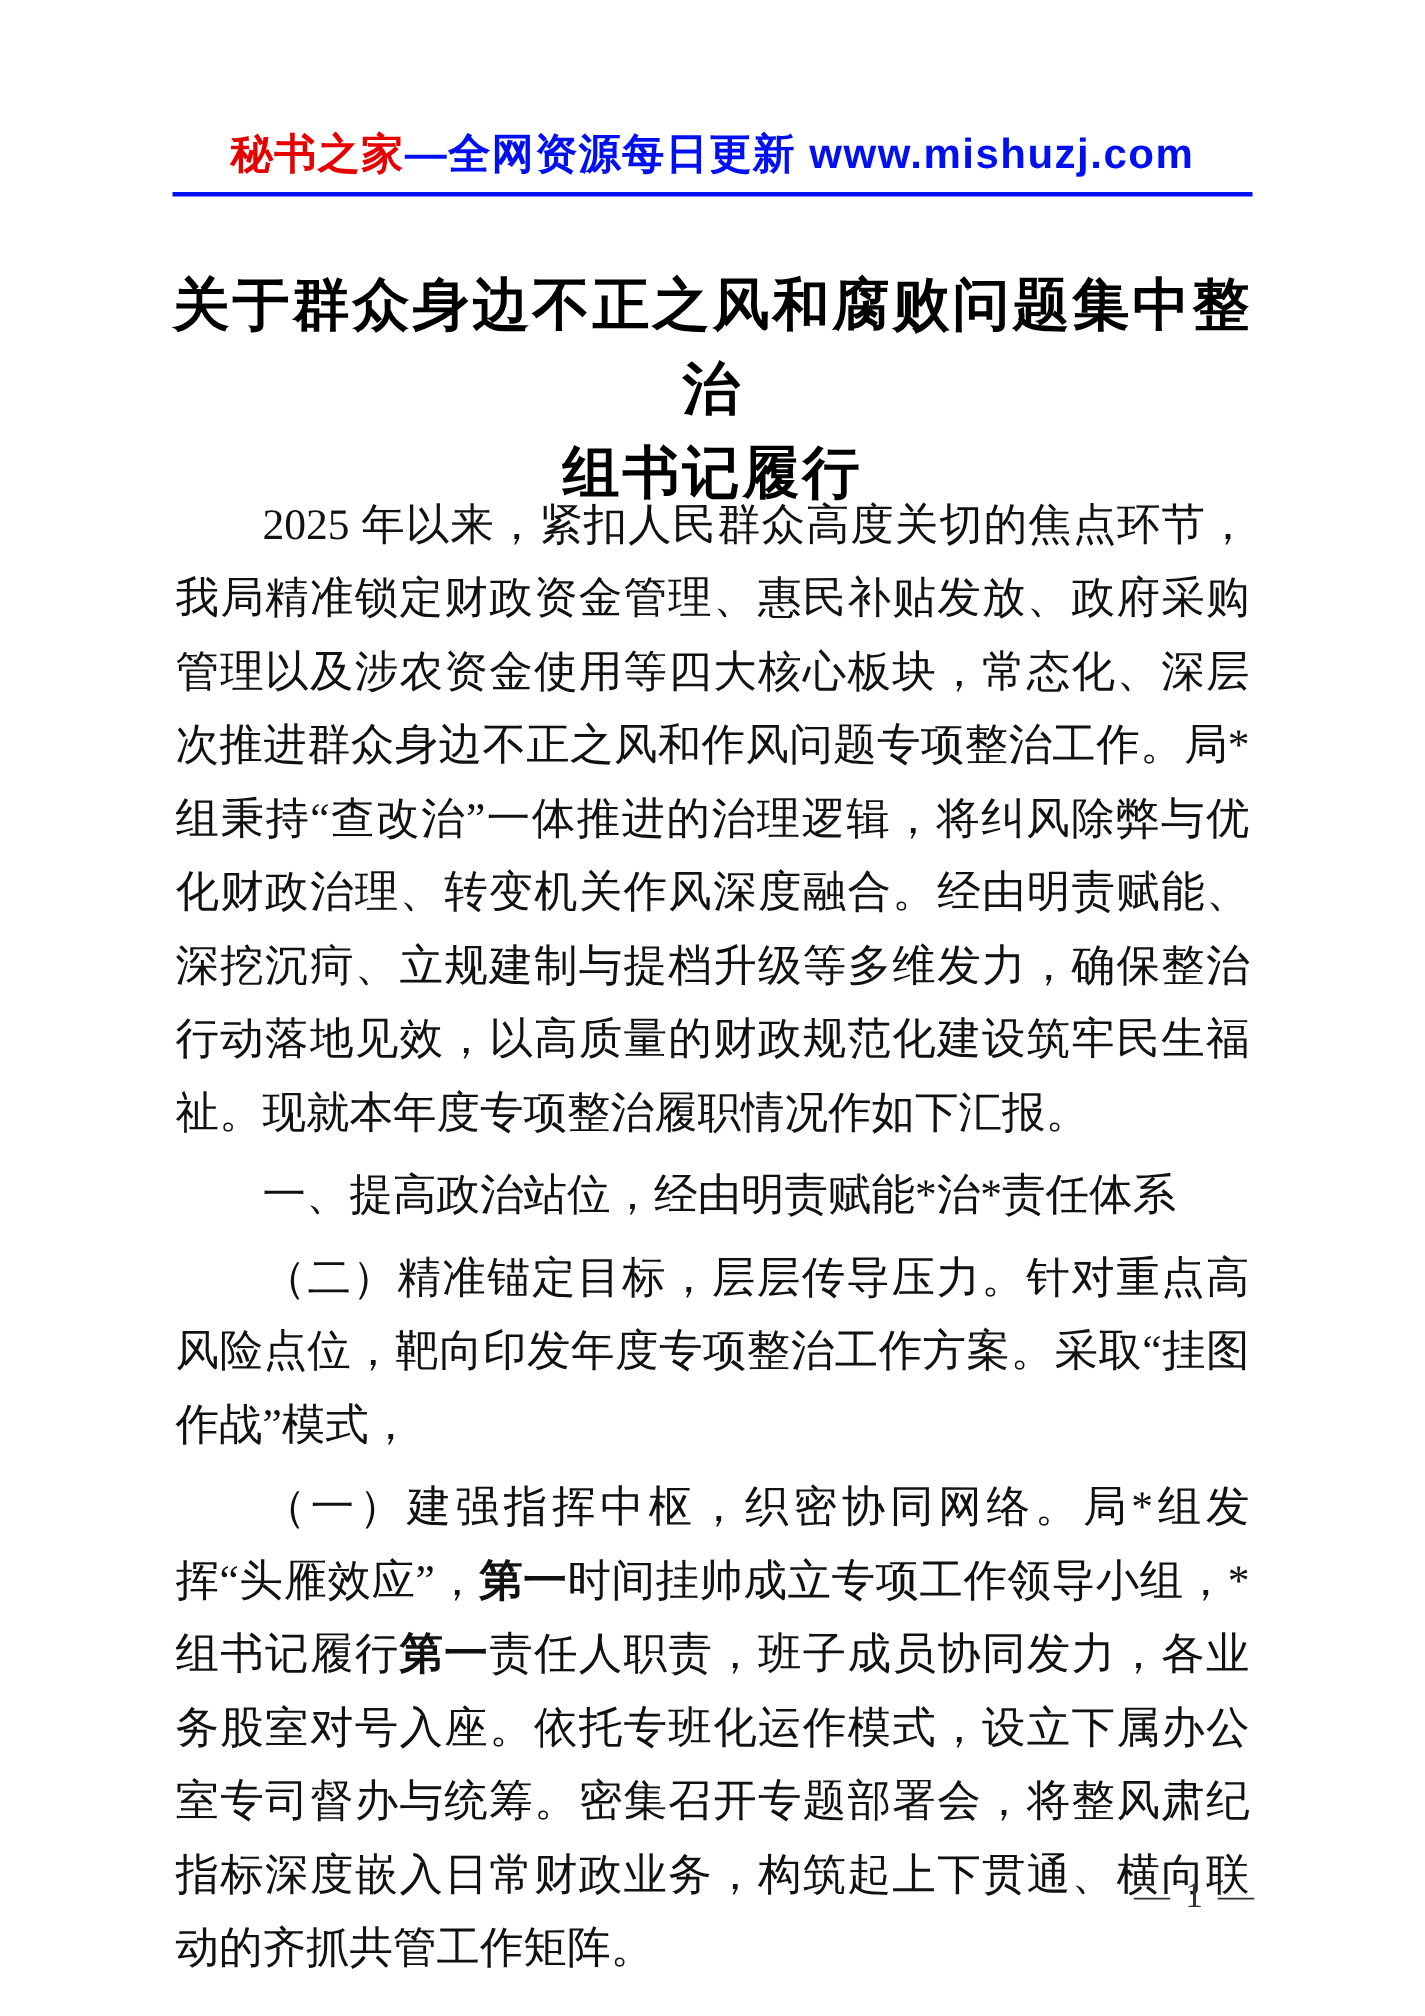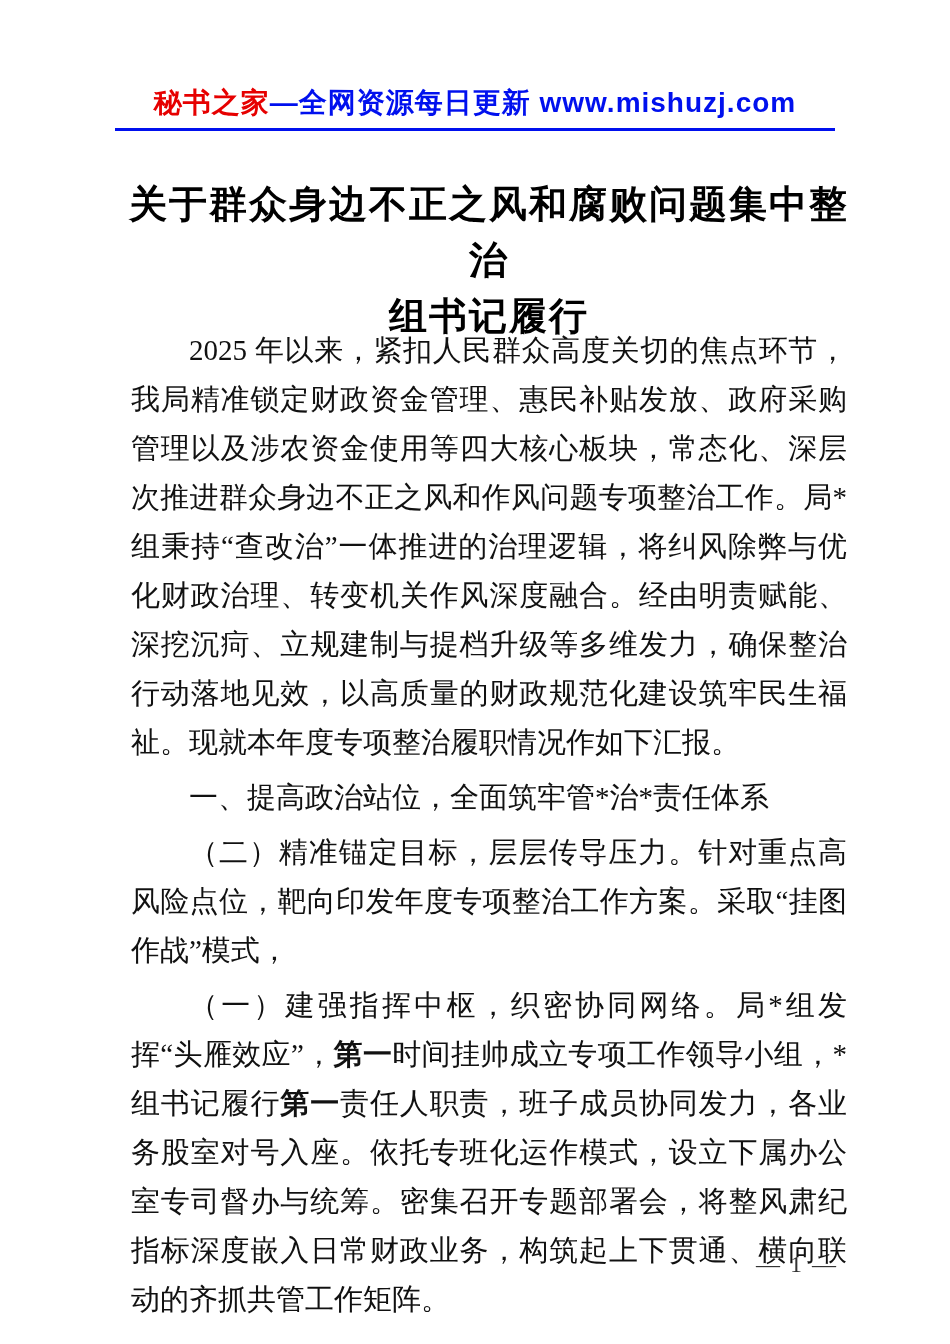--- a/index.html
+++ b/index.html
@@ -34,40 +34,39 @@
     position: absolute;
     top: 128px;
     left: 115px;
     width: 720px;
     height: 3px;
     background: #0010ee;
   }
   .doc-title {
     position: absolute;
     top: 176px;
-    left: 129px;
+    left: 115px;
     width: 720px;
     text-align: center;
     font-family: "Liberation Sans", "DejaVu Sans", sans-serif;
     font-weight: bold;
     font-size: 38px;
     line-height: 56px;
     letter-spacing: 2px;
     color: #000000;
   }
   .doc-body {
     position: absolute;
     top: 326px;
     left: 117px;
     width: 716px;
     font-size: 29px;
     line-height: 49px;
     text-align: justify;
     color: #111111;
-    margin-left: 14px;
   }
   .doc-body p {
     margin: 0 0 6px 0;
     text-indent: 2em;
   }
   .doc-body .seg-bold { font-weight: bold; }
   .page-footer {
     position: absolute;
     right: 112px;
     bottom: 66px;
@@ -88,20 +87,20 @@
 
   <div class="header-rule" style="background: rgb(0, 16, 238);"></div>
 
   <div class="doc-title">
     <div>关于群众身边不正之风和腐败问题集中整治</div>
     <div>组书记履行</div>
   </div>
 
   <div class="doc-body">
       <p><span>2025 年以来，紧扣人民群众高度关切的焦点环节，我局精准锁定财政资金管理、惠民补贴发放、政府采购管理以及涉农资金使用等四大核心板块，常态化、深层次推进群众身边不正之风和作风问题专项整治工作。局*组秉持“查改治”一体推进的治理逻辑，将纠风除弊与优化财政治理、转变机关作风深度融合。经由明责赋能、深挖沉疴、立规建制与提档升级等多维发力，确保整治行动落地见效，以高质量的财政规范化建设筑牢民生福祉。现就本年度专项整治履职情况作如下汇报。</span></p>
-      <p><span>一、提高政治站位，全面筑牢管*治*责任体系</span></p>
+      <p><span>一、提高政治站位，经由明责赋能*治*责任体系</span></p>
       <p><span>（二）精准锚定目标，层层传导压力。针对重点高风险点位，靶向印发年度专项整治工作方案。采取“挂图作战”模式，</span></p>
       <p><span>（一）建强指挥中枢，织密协同网络。局*组发挥“头雁效应”，</span><span class="seg-bold">第一</span><span>时间挂帅成立专项工作领导小组，*组书记履行</span><span class="seg-bold">第一</span><span>责任人职责，班子成员协同发力，各业务股室对号入座。依托专班化运作模式，设立下属办公室专司督办与统筹。密集召开专题部署会，将整风肃纪指标深度嵌入日常财政业务，构筑起上下贯通、横向联动的齐抓共管工作矩阵。</span></p>
     </div>
 
   <div class="page-footer">— 1 —</div>
 
 </div>
 
 </body></html>

